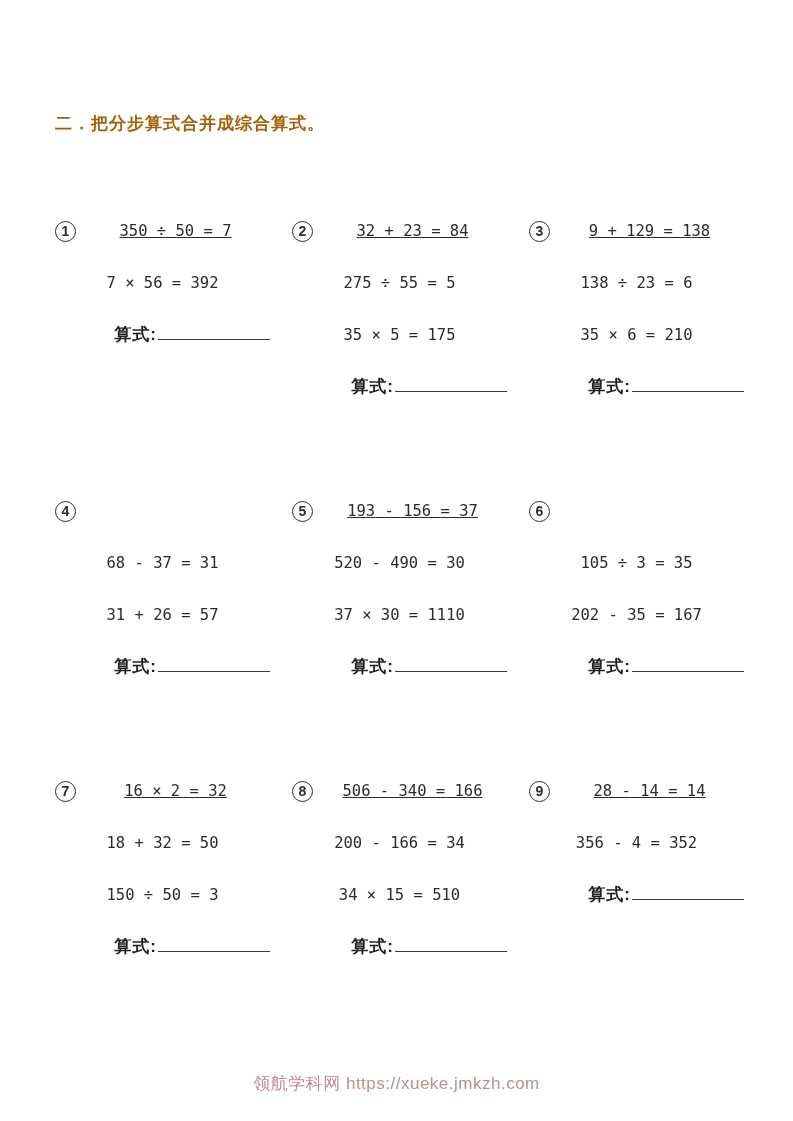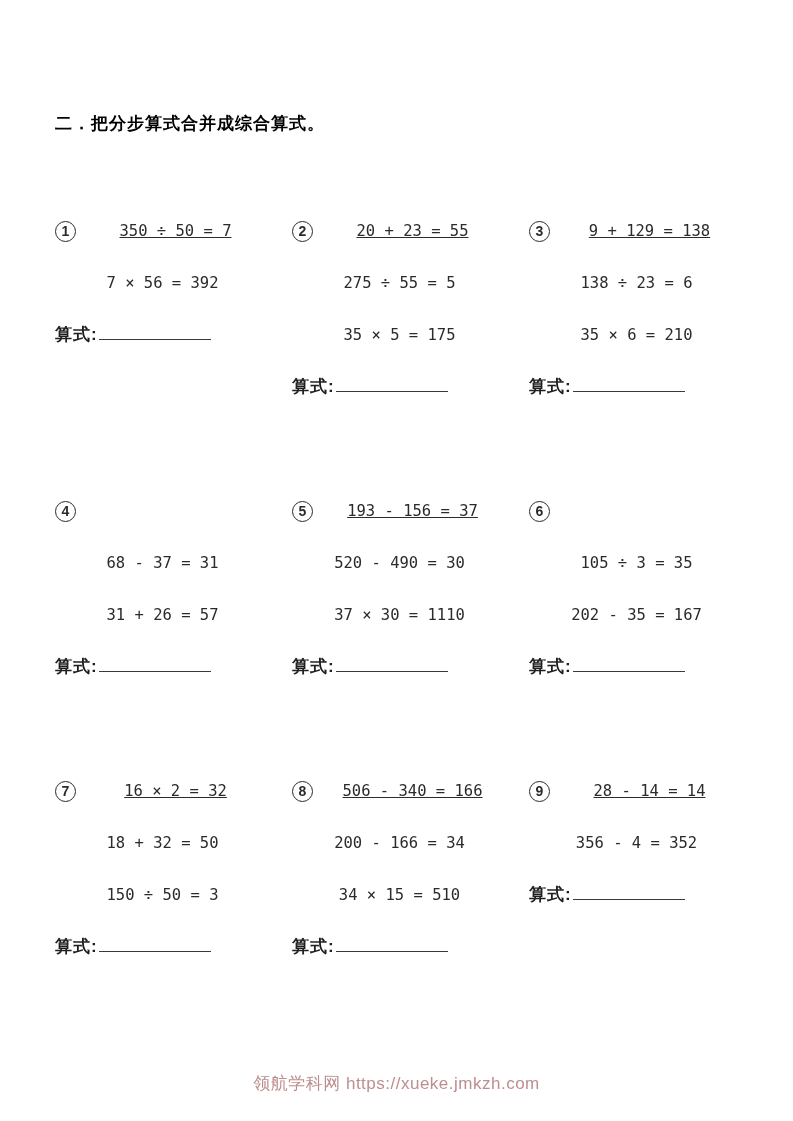--- a/index.html
+++ b/index.html
@@ -17,21 +17,21 @@
     color: #2b2b2b;
     overflow: hidden;
   }
   .title {
     position: absolute;
     top: 112px;
     left: 55px;
     font-size: 17px;
     font-weight: bold;
     letter-spacing: 1px;
-    color: #000000;
+    color: #a16207;
   }
   .grid {
     position: absolute;
     top: 205px;
     left: 55px;
     width: 690px;
     display: grid;
     grid-template-columns: 215px 215px 215px;
     column-gap: 22px;
     row-gap: 72px;
@@ -70,21 +70,21 @@
     box-sizing: border-box;
   }
   .line.first .eq {
     flex: 1;
     text-align: center;
     text-decoration: underline;
   }
   .answer-line {
     height: 52px;
     line-height: 52px;
-    text-align: left;
+    text-align: right;
     white-space: nowrap;
   }
   .answer-label {
     font-size: 17px;
     font-weight: bold;
     color: #1f1f1f;
     letter-spacing: 1px;
   }
   .answer-blank {
     display: inline-block;
@@ -121,21 +121,21 @@
       </div>
       <div class="line"><span class="eq">7 × 56 = 392</span></div>
       <div class="answer-line">
         <span class="answer-label">算式:</span><span class="answer-blank"></span>
       </div>
     </div>
 
     <div class="problem">
       <div class="line first">
         <span class="circle">2</span>
-        <span class="eq">20 + 23 = 55</span>
+        <span class="eq">32 + 23 = 84</span>
       </div>
       <div class="line"><span class="eq">275 ÷ 55 = 5</span></div>
       <div class="line"><span class="eq">35 × 5 = 175</span></div>
       <div class="answer-line">
         <span class="answer-label">算式:</span><span class="answer-blank"></span>
       </div>
     </div>
 
     <div class="problem">
       <div class="line first">

